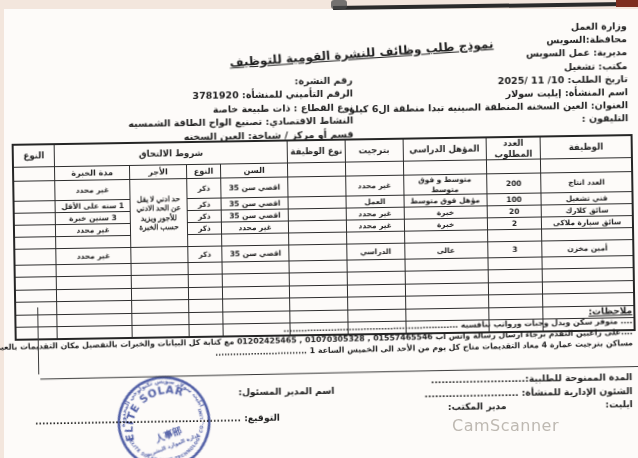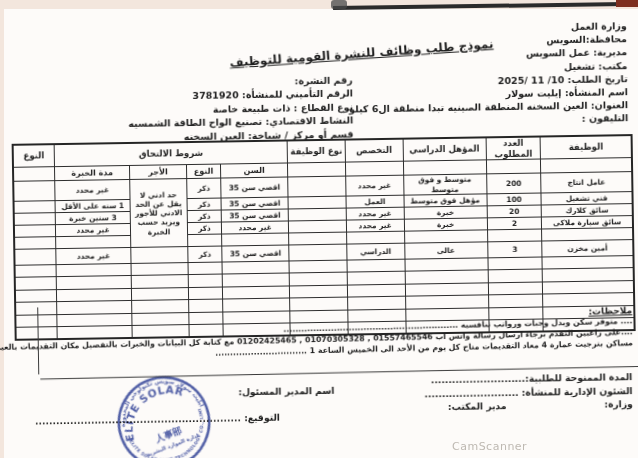--- a/index.html
+++ b/index.html
@@ -31,32 +31,32 @@
   }
   table.form{border:2px solid #252525;}
   table.form th{font-size:8.6px;height:16px;}
   tr.h2 th, tr.h2 td{height:13px;font-size:8px;}
   td.job{text-align:right;font-size:8px;padding-right:3px;}
   td.count{font-size:9.5px;}
   tr.dr{height:12px;}
   tr.dr5{height:16px;}
   tr.spacer{height:12px;}
   tr.empty{height:12.5px;}
-  td.wage{font-size:7.2px;line-height:1.5;padding:0 1px;}
+  td.wage{font-size:7.2px;line-height:1.5;padding:0 1px;font-family:Liberation Serif, serif;}
   .notes{position:absolute;right:7px;top:313px;width:626px;direction:rtl;text-align:right;transform:rotate(-0.5deg);}
   .notes .nlabel{font-size:9px;text-decoration:underline;}
   .notes .nline{font-size:7.8px;line-height:11px;white-space:nowrap;}
   .sep-line{position:absolute;left:38px;right:0;top:371px;border-top:1.6px solid #3a3a3a;transform:rotate(-0.3deg);transform-origin:right center;}
   .vline{position:absolute;left:36px;top:303px;height:67px;border-left:1.5px solid #3a3a3a;}
   .f-right{position:absolute;right:8px;top:375px;width:230px;direction:rtl;text-align:right;font-size:9.2px;line-height:13.5px;}
   .f-right .insp-row{display:flex;justify-content:space-between;width:185px;margin-right:0;}
   .f-left-name{position:absolute;right:306px;top:385px;direction:rtl;font-size:9.2px;white-space:nowrap;}
   .f-left-sign{position:absolute;right:361px;top:411px;direction:rtl;font-size:9.2px;white-space:nowrap;}
   .stamp{position:absolute;left:113px;top:372px;width:96px;height:96px;transform:rotate(-20deg);opacity:.9;mix-blend-mode:multiply;}
-  .watermark{position:absolute;left:452px;top:440px;font-size:11px;color:#beb9b2;font-weight:400;letter-spacing:.5px;}
+  .watermark{position:absolute;left:452px;top:416px;font-size:16px;color:#beb9b2;font-weight:400;letter-spacing:.5px;}
 </style>
 </head>
 <body>
 
 <div class="paper"></div>
 <div class="edge-dark"></div>
 <div class="edge-smudge"></div>
 <div class="edge-red"></div>
 
 <div class="rot">
@@ -93,41 +93,41 @@
         <col style="width:34px">
         <col style="width:56px">
         <col style="width:74px">
         <col style="width:41px">
     </colgroup>
     <thead>
       <tr>
         <th>الوظيفة</th>
         <th>العدد المطلوب</th>
         <th>المؤهل الدراسي</th>
-        <th>التخصص</th>
+        <th>بترجيت</th>
         <th>نوع الوظيفة</th>
         <th colspan="4">شروط الالتحاق</th>
         <th>النوع</th>
       </tr>
       <tr class="h2">
         <td></td>
         <td></td>
         <td></td>
         <td></td>
         <td></td>
         <th>السن</th>
         <th>النوع</th>
         <th>الأجر</th>
         <th>مدة الخبرة</th>
         <td></td>
       </tr>
     </thead>
     <tbody>
       <tr class="dr">
-        <td class="job">عامل انتاج</td>
+        <td class="job">العدد انتاج</td>
         <td class="count">200</td>
         <td>متوسط و فوق متوسط</td>
         <td>غير محدد</td>
         <td></td>
         <td>اقصي سن 35</td>
         <td>ذكر</td>
         <td class="wage" rowspan="5">حد ادني لا يقل عن الحد الادني للأجور ويزيد حسب الخبرة</td>
         <td>غير محدد</td>
         <td></td>
       </tr>
@@ -271,21 +271,21 @@
     <div class="nline">مساكن بترجيت عمارة 4      معاد التقديمات متاح كل يوم من الأحد الى الخميس الساعة 1 ...............................</div>
   </div>
 
   <div class="sep-line"></div>
   <div class="vline"></div>
 
   <div class="f-right">
     <div>المدة الممنوحة للطلبية:...........................</div>
     <div>الشئون الإدارية للمنشأة: ...........................</div>
     <div class="insp-row">
-      <span>وزارة:</span>
+      <span>ايليت:</span>
       <span>مدير المكتب:</span>
     </div>
   </div>
 
   <div class="f-left-name">اسم المدير المسئول:</div>
   <div class="f-left-sign">التوقيع: ...........................................................</div>
 
   <svg class="stamp" viewBox="0 0 100 100">
     <defs>
       <path id="sArcTop" d="M 9,50 A 41,41 0 0 1 91,50"></path>

